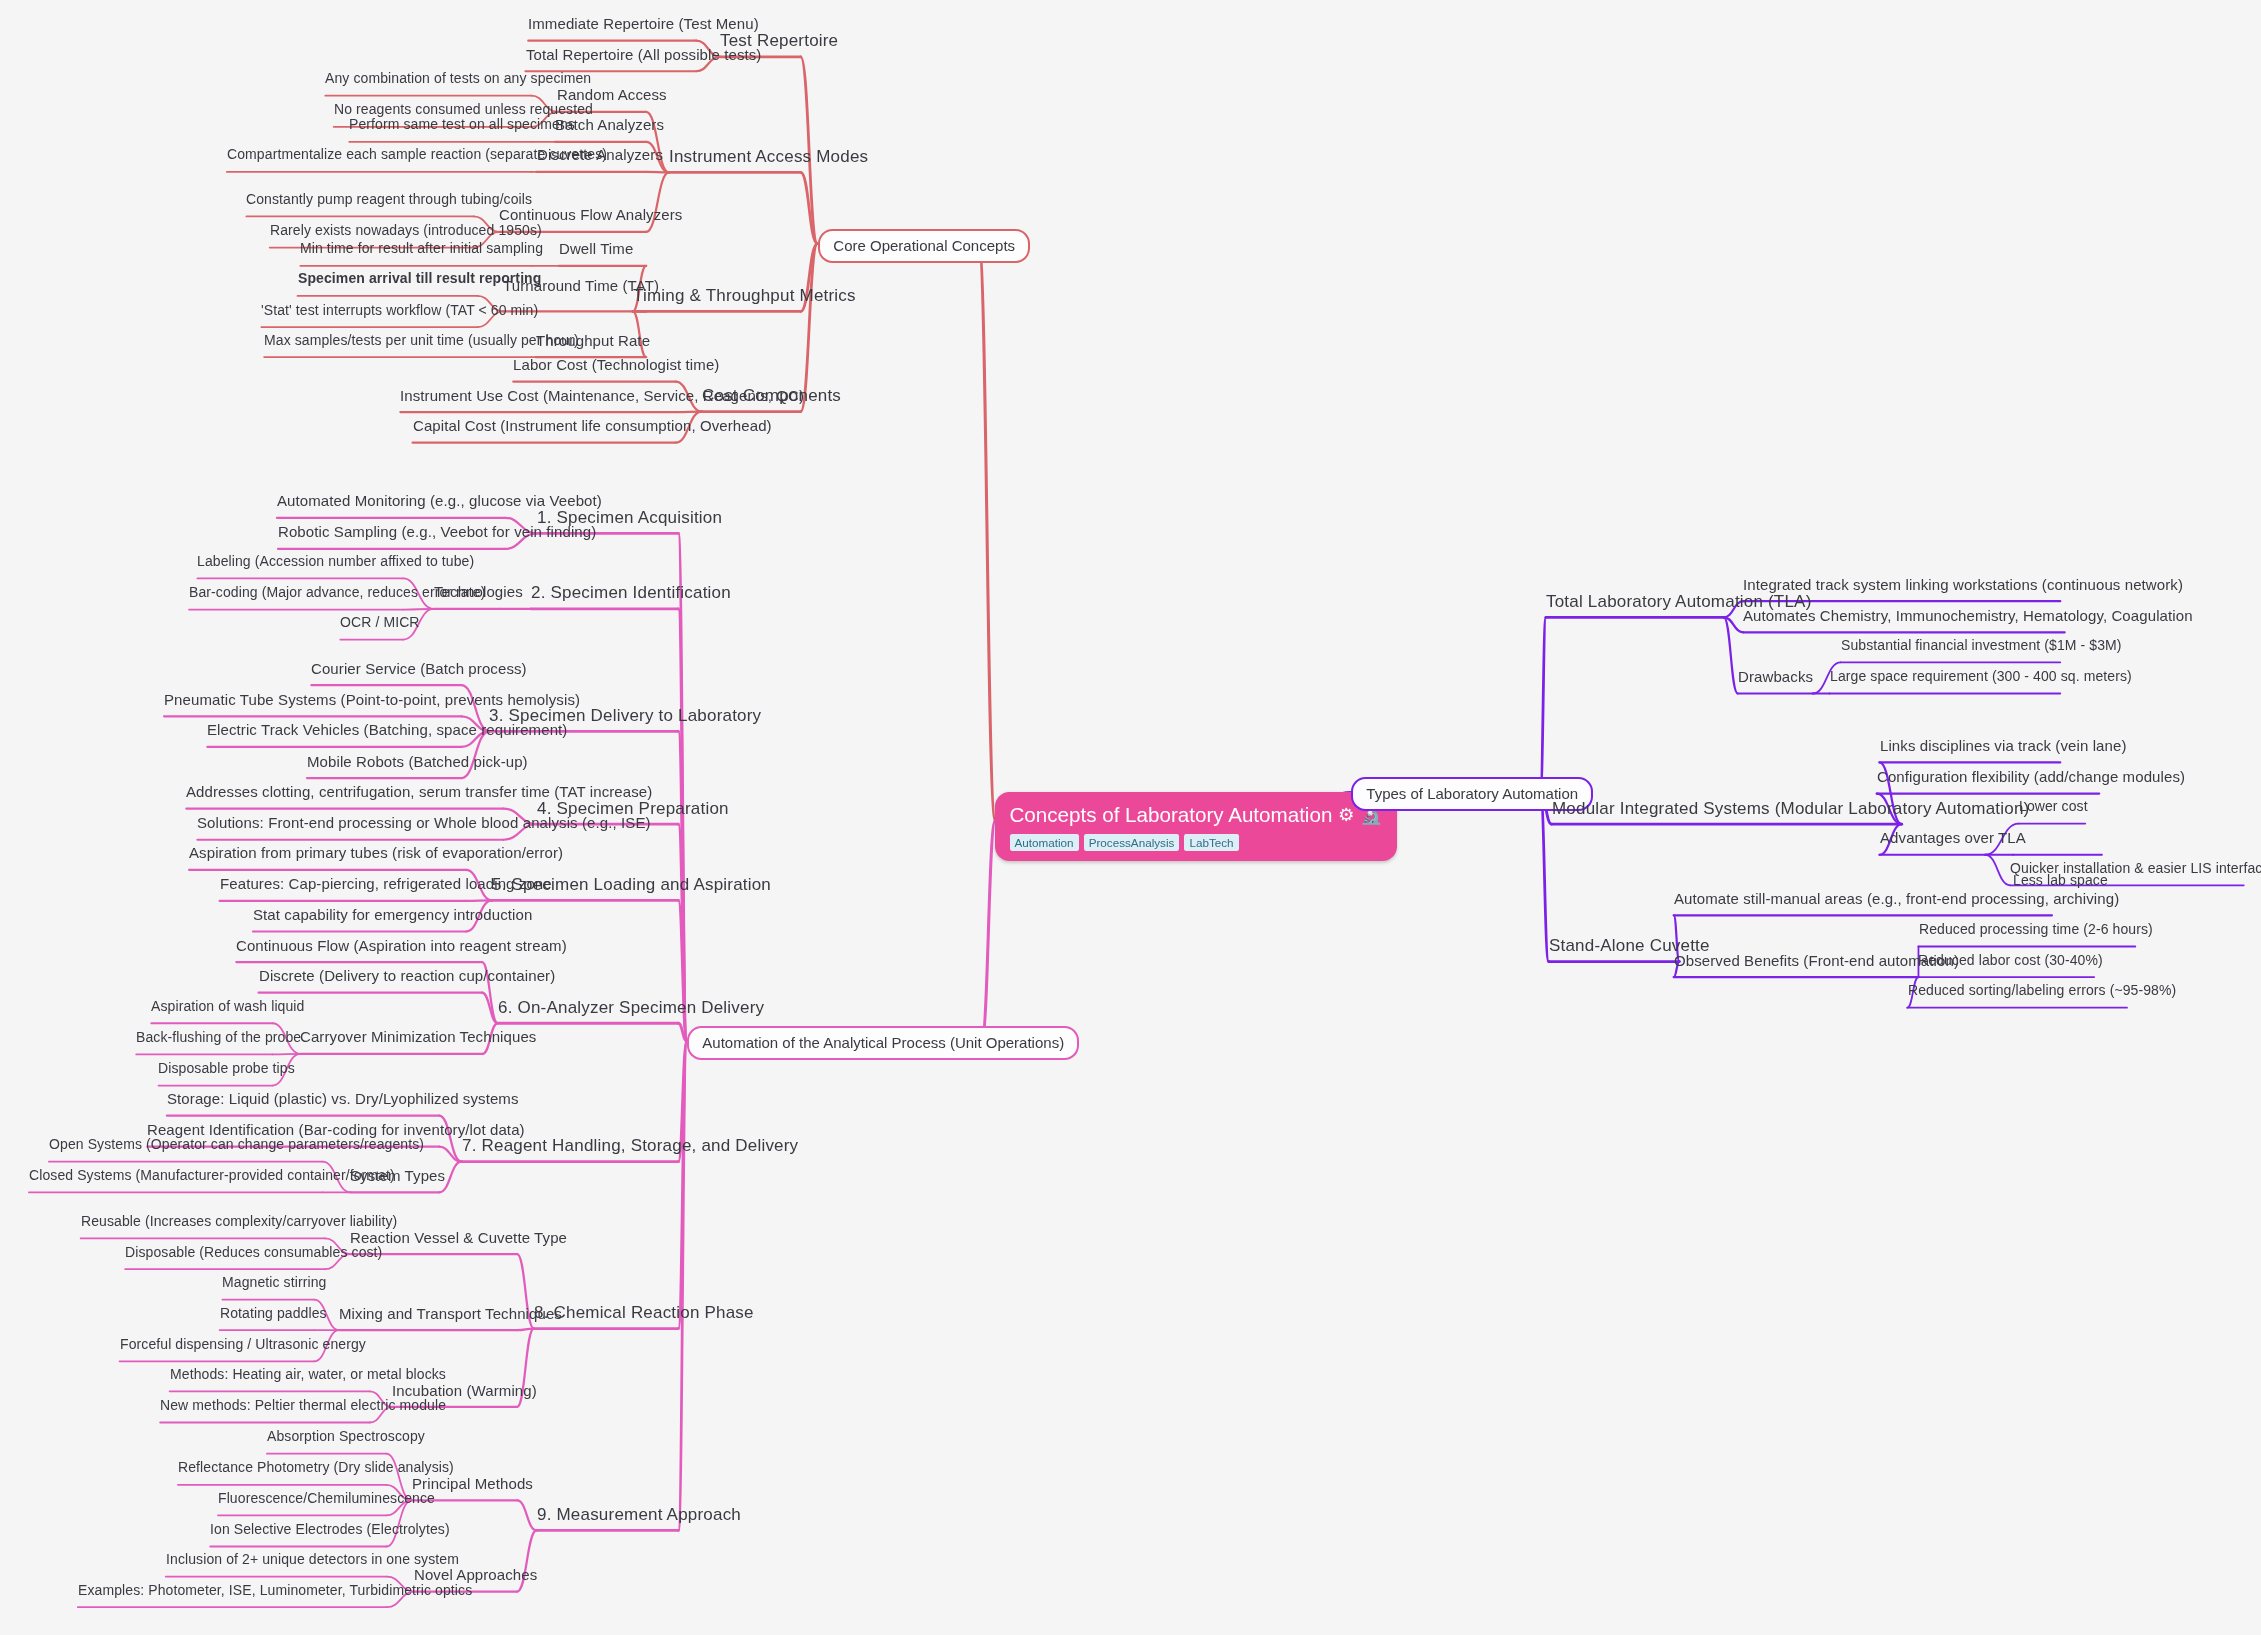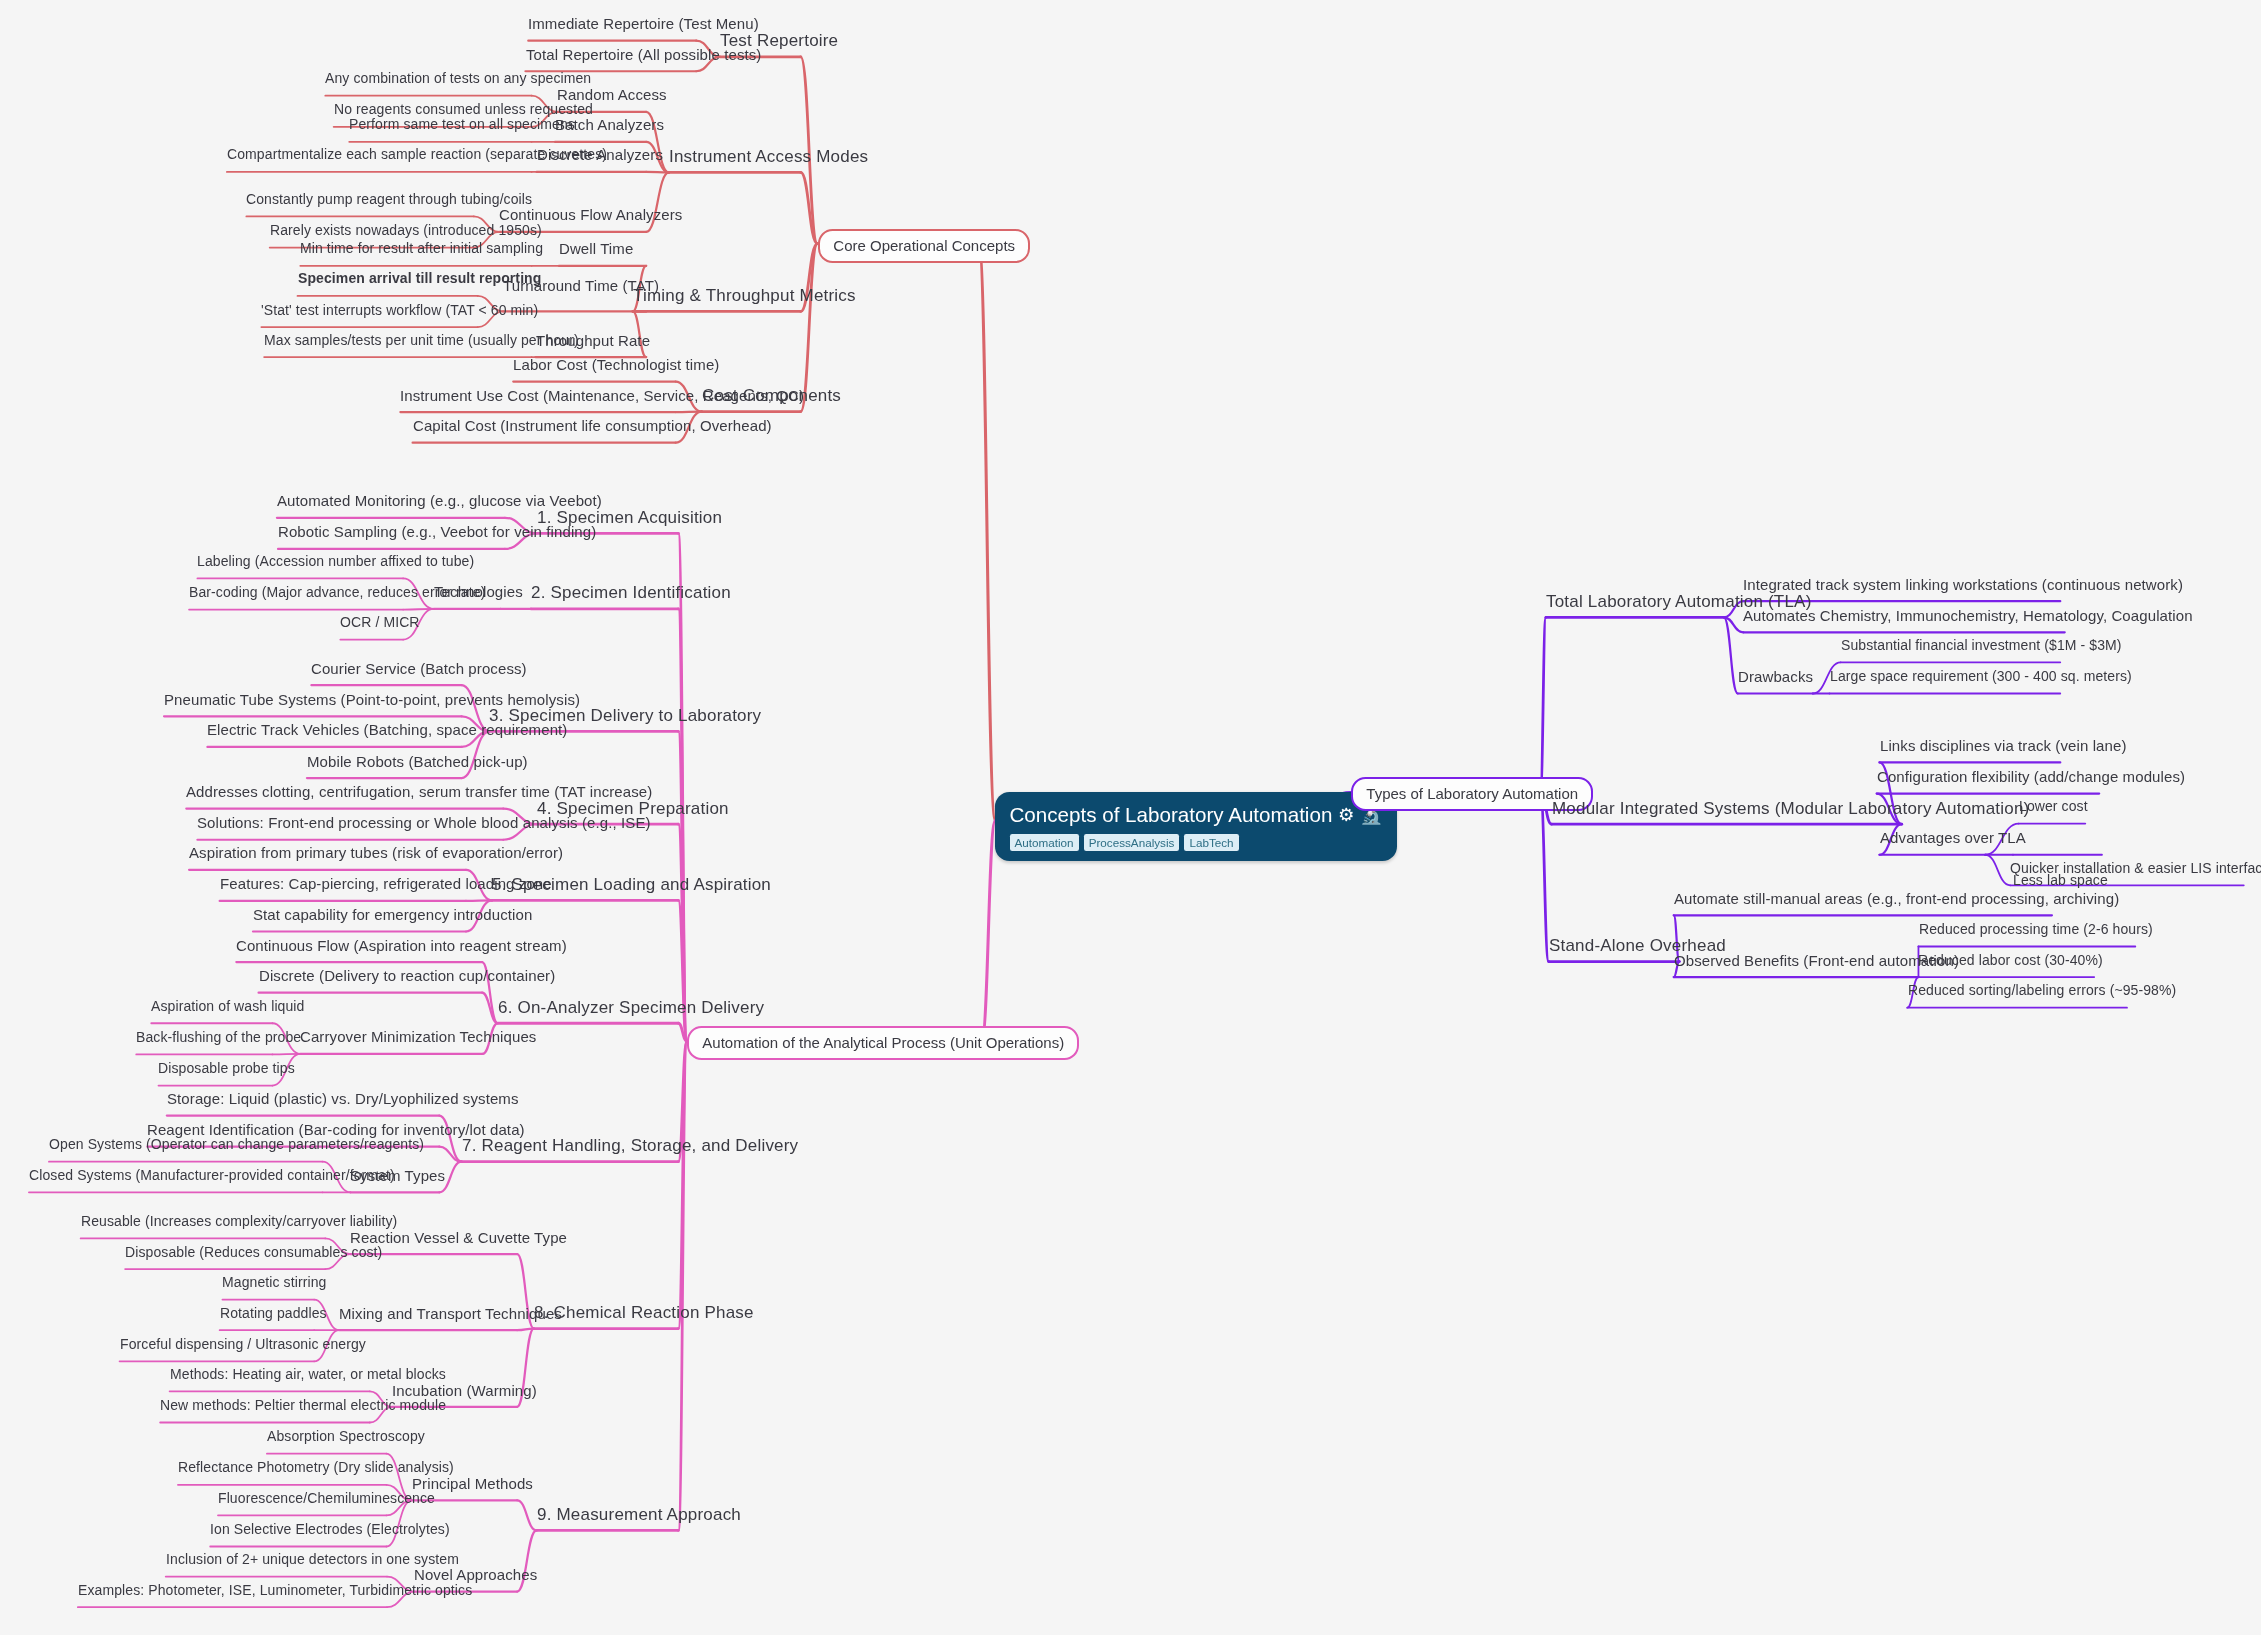--- a/index.html
+++ b/index.html
@@ -11,21 +11,21 @@
   }
   #stage{position:absolute;inset:0;}
   svg#links{position:absolute;left:0;top:0;width:2261px;height:1635px;pointer-events:none;}
   .node{position:absolute;white-space:nowrap;color:#3a3a42;}
   
   .lbl{font-size:14px;line-height:1;letter-spacing:0.1px;}
   .lbl.mid{font-size:15px;}
   .lbl.branch2{font-size:17px;letter-spacing:0.2px;}
   
   #root{
-    position:absolute;background:#0c4a6e;border-radius:14.5px;
+    position:absolute;background:#ec4899;border-radius:14.5px;
     padding:11px 14.5px 10px 14.5px;box-shadow:0 1.1px 3.3px rgba(0,0,0,.18);
   }
   #root .rtitle{
     font-size:20.6px;color:#ffffff;white-space:nowrap;display:flex;align-items:center;gap:5.6px;
   }
   #root .emo{font-size:18.4px;line-height:1;}
   #root .tags{display:flex;gap:5px;margin-top:7.2px;}
   #root .tag{
     background:#ddeef6;color:#2f6f85;font-size:11.7px;
     padding:1.7px 5px 2.2px 5px;border-radius:2.2px;white-space:nowrap;
@@ -291,21 +291,21 @@
     <div class="node lbl mid" style="left: 1738px; top: 669px;">Drawbacks</div>
     <div class="node lbl" style="left: 1841px; top: 638px;">Substantial financial investment ($1M - $3M)</div>
     <div class="node lbl" style="left: 1830px; top: 669px;">Large space requirement (300 - 400 sq. meters)</div>
     <div class="node lbl branch2" style="left: 1552px; top: 800px;">Modular Integrated Systems (Modular Laboratory Automation)</div>
     <div class="node lbl mid" style="left: 1880px; top: 738px;">Links disciplines via track (vein lane)</div>
     <div class="node lbl mid" style="left: 1877px; top: 769px;">Configuration flexibility (add/change modules)</div>
     <div class="node lbl mid" style="left: 1880px; top: 830px;">Advantages over TLA</div>
     <div class="node lbl" style="left: 2019px; top: 799px;">Lower cost</div>
     <div class="node lbl" style="left: 2013px; top: 830px; margin-top: 43px;">Less lab space</div>
     <div class="node lbl" style="left: 2010px; top: 861px;">Quicker installation &amp; easier LIS interface</div>
-    <div class="node lbl branch2" style="left: 1549px; top: 937px;">Stand-Alone Overhead</div>
+    <div class="node lbl branch2" style="left: 1549px; top: 937px;">Stand-Alone Cuvette</div>
     <div class="node lbl mid" style="left: 1674px; top: 891px;">Automate still-manual areas (e.g., front-end processing, archiving)</div>
     <div class="node lbl mid" style="left: 1674px; top: 953px;">Observed Benefits (Front-end automation)</div>
     <div class="node lbl" style="left: 1919px; top: 922px;">Reduced processing time (2-6 hours)</div>
     <div class="node lbl" style="left: 1918px; top: 953px;">Reduced labor cost (30-40%)</div>
     <div class="node lbl" style="left: 1908px; top: 983px;">Reduced sorting/labeling errors (~95-98%)</div>
     <div class="pill magenta" style="border-color: rgb(226, 91, 189); left: 687px; top: 1026px;">Automation of the Analytical Process (Unit Operations)</div>
     <div class="node lbl branch2" style="left: 537px; top: 509px;">1. Specimen Acquisition</div>
     <div class="node lbl mid" style="left: 277px; top: 493px;">Automated Monitoring (e.g., glucose via Veebot)</div>
     <div class="node lbl mid" style="left: 278px; top: 524px;">Robotic Sampling (e.g., Veebot for vein finding)</div>
     <div class="node lbl branch2" style="left: 531px; top: 584px;">2. Specimen Identification</div>

